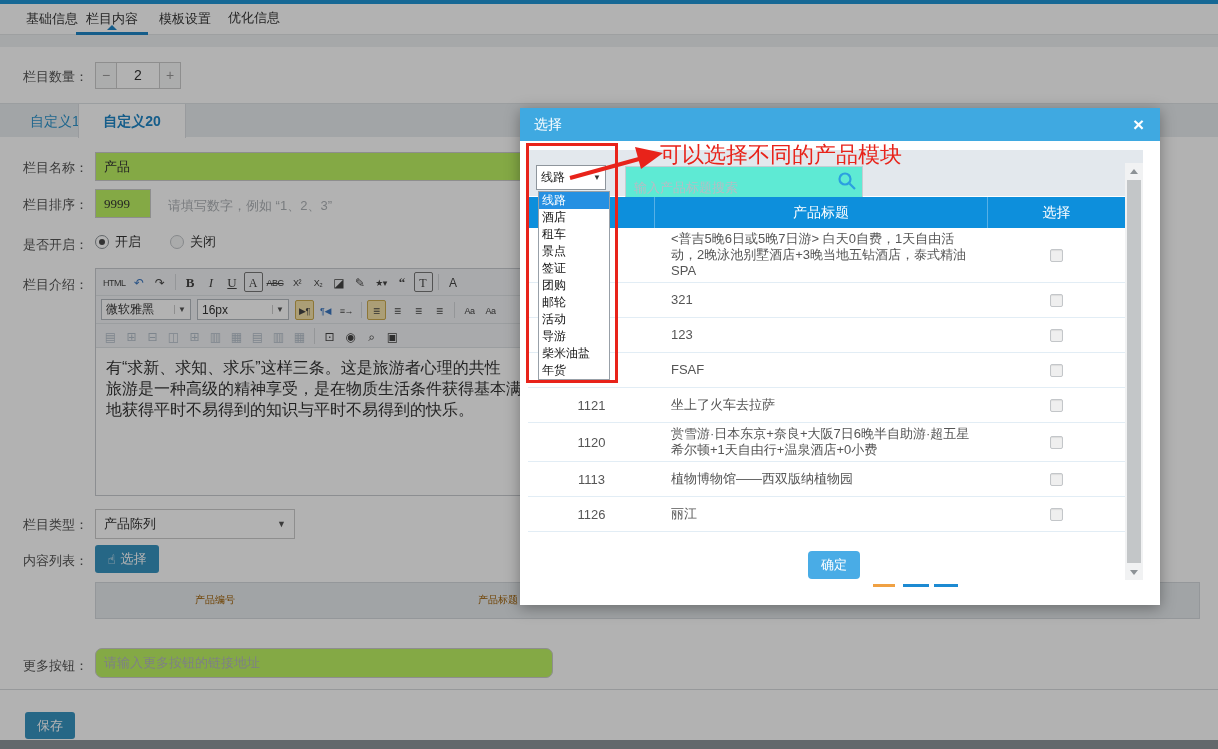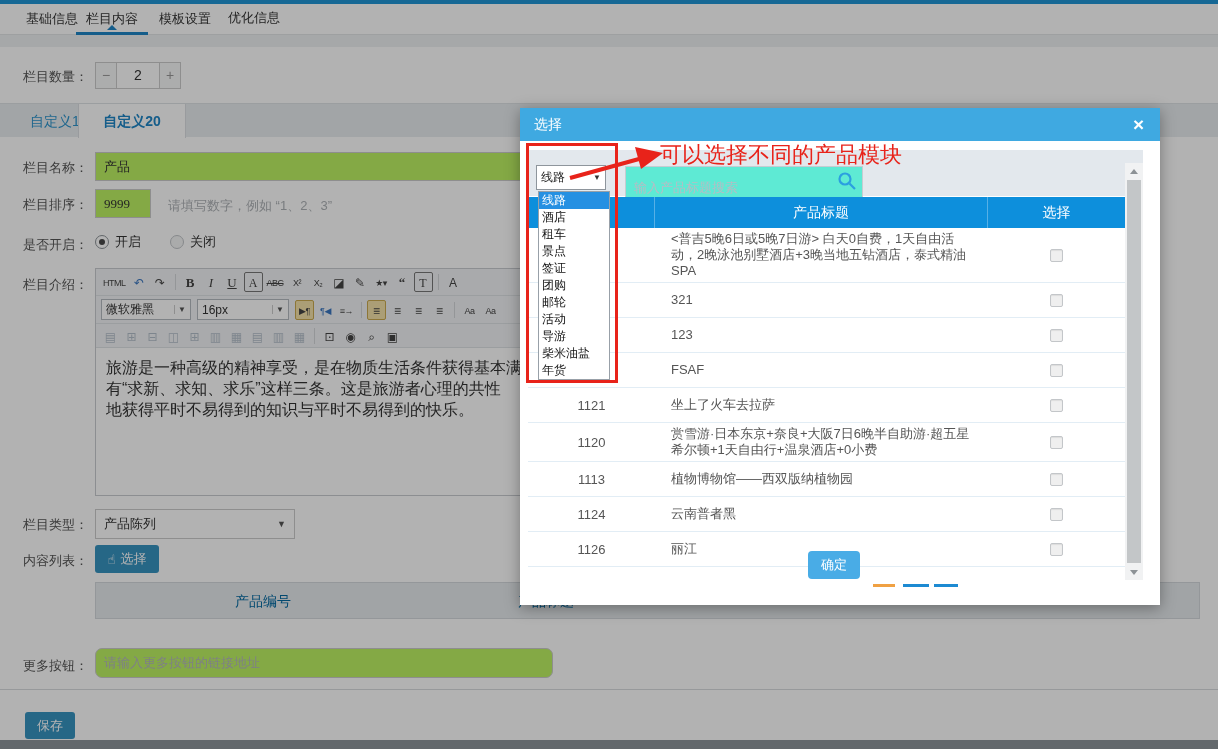--- a/index.html
+++ b/index.html
@@ -46,21 +46,21 @@
   .tb-ic.dis { color:#b4bfca; }
   .tb-sep { width:1px; height:16px; background:#d4d7da; margin:0 3px; }
   .ed-select { height:21px; border:1px solid #b5bac0; background:#fff; font-size:12px; color:#333; display:flex; align-items:center; justify-content:space-between; padding:0 4px; margin-right:4px; cursor:pointer; }
   .ed-caret { font-size:8px; color:#555; border-left:1px solid #ccc; padding-left:3px; margin-left:4px; }
   .ed-content { padding:9px 10px; font-size:16px; color:#333; line-height:21px; }
 
   .pselect { position:absolute; border:1px solid #ccc; background:#fff; font-size:13px; color:#333; display:flex; align-items:center; justify-content:space-between; padding:0 8px; cursor:pointer; }
   .pcaret { font-size:9px; color:#555; }
   .btn-blue { position:absolute; background:#3794c1; color:#fff; border-radius:3px; font-size:13px; display:flex; align-items:center; justify-content:center; gap:5px; cursor:pointer; }
   .bg-thead { position:absolute; left:95px; top:535px; width:1105px; height:37px; background:#e7ebee; border:1px solid #d4d9dd; }
-  .bg-th { position:absolute; top:10px; font-size:14px; color:#0369a1;margin-left:40px; }
+  .bg-th { position:absolute; top:10px; font-size:10px; color:#a16207; }
   .divider { position:absolute; left:0; top:642px; width:100%; height:1px; background:#d9dcde; }
   .footband { position:absolute; left:0; top:740px; width:100%; height:9px; background:#8f969b; }
 
   
   .backdrop { position:absolute; left:0; top:0; width:100%; height:100%; background:rgba(0,0,0,0.30); z-index:5; }
   .modal { position:absolute; left:520px; top:108px; width:640px; height:497px; background:#fff; z-index:10; box-shadow:0 3px 14px rgba(0,0,0,0.35); }
   .m-head { position:absolute; left:0; top:0; width:100%; height:33px; background:#3fa9e1; color:#fff; font-size:14px; line-height:33px; padding-left:14px; }
   .m-close { position:absolute; right:12px; top:0; line-height:33px; font-size:19px; font-weight:bold; cursor:pointer; padding:0 4px; }
   .m-toolbar { position:absolute; left:8px; top:42px; width:615px; height:46px; background:#e3e8ed; }
   .m-select { position:absolute; left:16px; top:57px; width:70px; height:25px; border:1px solid #8e959c; background:#fff; font-size:12px; color:#222; display:flex; align-items:center; justify-content:space-between; padding:0 4px; cursor:pointer; z-index:2; }
@@ -195,22 +195,22 @@
           <span class="tb-ic dis">▤</span>
           <span class="tb-ic dis">▥</span>
           <span class="tb-ic dis">▦</span>
           <span class="tb-sep"></span>
           <span class="tb-ic">⊡</span>
           <span class="tb-ic">◉</span>
           <span class="tb-ic">⌕</span>
           <span class="tb-ic">▣</span>
         </div>
       <div class="ed-content" id="ed-content">
+          <div>有“求新、求知、求乐”这样三条。这是旅游者心理的共性</div>
           <div>旅游是一种高级的精神享受，是在物质生活条件获得基本满</div>
-          <div>有“求新、求知、求乐”这样三条。这是旅游者心理的共性</div>
           <div>地获得平时不易得到的知识与平时不易得到的快乐。</div>
         </div>
     </div>
 
     <div class="flabel" style="top:469px;">栏目类型：</div>
     <div class="pselect" style="left:95px; top:462px; width:200px; height:30px;">
       <span>产品陈列</span>
       <span class="pcaret">▼</span>
     </div>
 
@@ -302,27 +302,20 @@
         <div class="m-row">
           <div class="mc1">1120</div>
           <div class="mc2">赏雪游·日本东京+奈良+大阪7日6晚半自助游·超五星希尔顿+1天自由行+温泉酒店+0小费</div>
           <div class="mc3">
             <span class="cb"></span>
           </div>
         </div>
         <div class="m-row">
           <div class="mc1">1113</div>
           <div class="mc2">植物博物馆——西双版纳植物园</div>
-          <div class="mc3">
-            <span class="cb"></span>
-          </div>
-        </div>
-        <div class="m-row">
-          <div class="mc1">1124</div>
-          <div class="mc2">云南普者黑</div>
           <div class="mc3">
             <span class="cb"></span>
           </div>
         </div>
         <div class="m-row">
           <div class="mc1">1126</div>
           <div class="mc2">丽江</div>
           <div class="mc3">
             <span class="cb"></span>
           </div>

